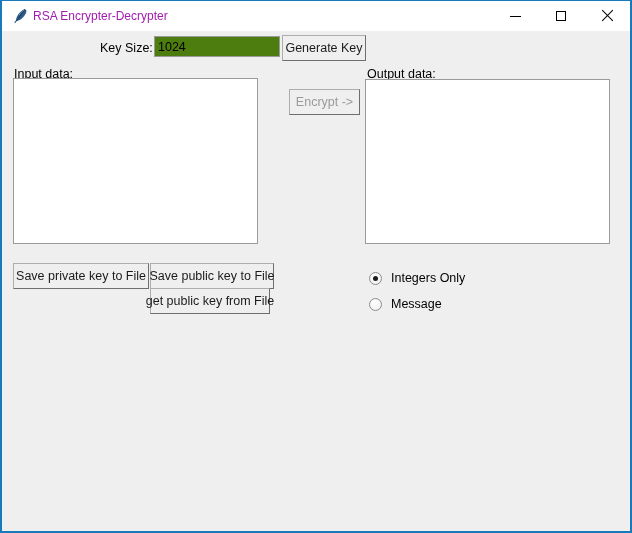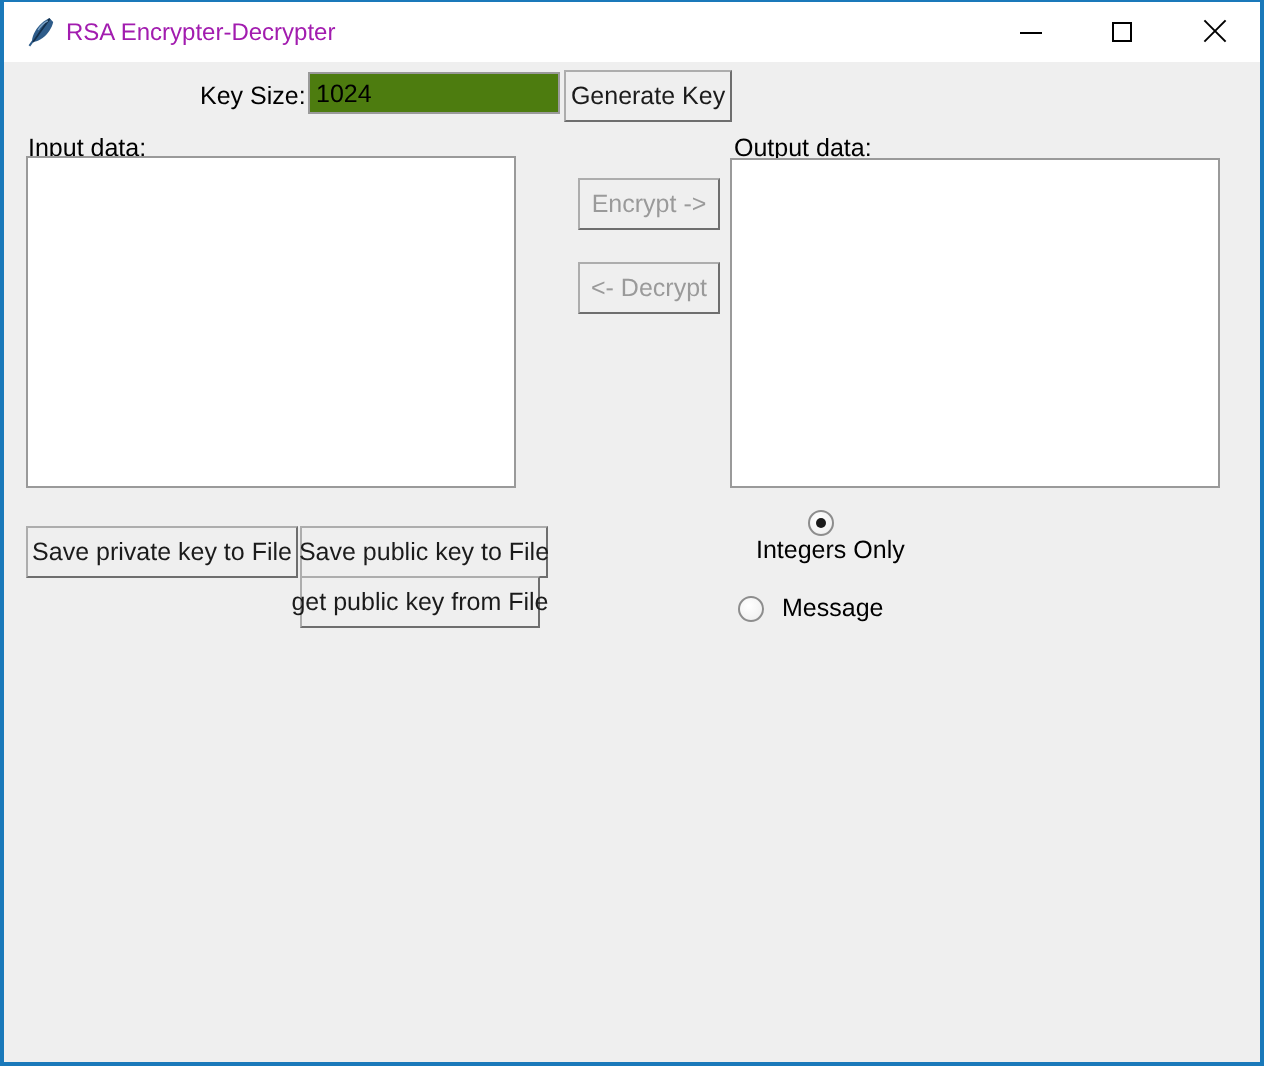--- a/index.html
+++ b/index.html
@@ -219,34 +219,33 @@
     <input class="txtinput" style="left: 152px; top: 5px; width: 126px; height: 21px;" type="text" value="1024">
 
     <button class="btn" style="left:280px; top:4px; width:84px; height:23px;">Generate Key</button>
 
     <div class="lbl" style="left:12px; top:36px;">Input data:</div>
 
     <textarea class="textarea" style="left: 11px; top: 47px; width: 245px; height: 166px;" placeholder=""></textarea>
 
     <button class="btn disabled" style="left:287px; top:58px; width:71px; height:25px;">Encrypt -&gt;</button>
 
-    <button class="btn disabled" style="left:287px; top:100px; width:71px; height:25px;">&lt;- Decrypt</button>
 
     <div class="lbl" style="left:365px; top:36px;">Output data:</div>
 
     <textarea class="textarea" style="left: 363px; top: 48px; width: 245px; height: 165px;" placeholder=""></textarea>
 
     <button class="btn" style="left:11px; top:232px; width:136px; height:24px;">Save private key to File</button>
 
     <button class="btn" style="left:148px; top:232px; width:124px; height:24px;">Save public key to File</button>
 
 
     <button class="btn" style="left:148px; top:257px; width:120px; height:24px;">get public key from File</button>
 
-    <div class="radio-row" style="left:367px; top:224px;flex-direction:column;">
+    <div class="radio-row" style="left:367px; top:238px;">
       <span class="radio-mark checked"></span>
       <span class="radio-label">Integers Only</span>
     </div>
 
     <div class="radio-row" style="left:367px; top:264px;">
       <span class="radio-mark"></span>
       <span class="radio-label">Message</span>
     </div>
 
   </div>

